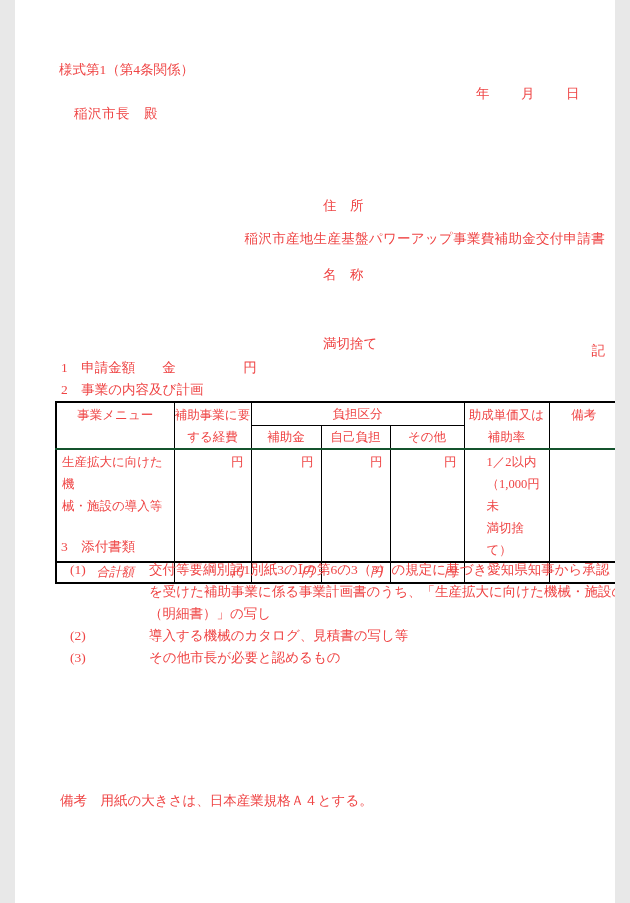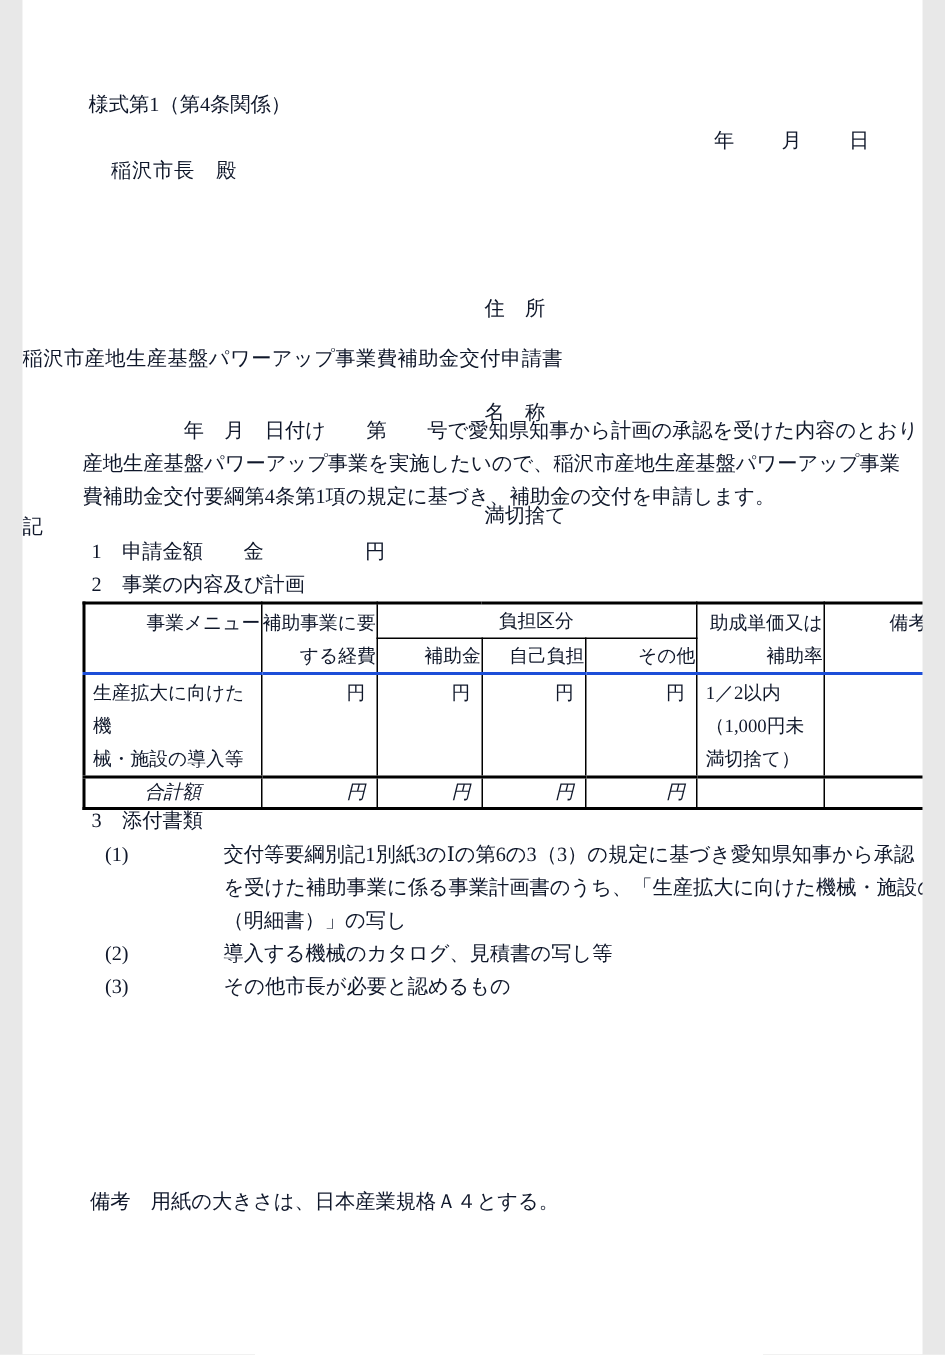--- a/index.html
+++ b/index.html
@@ -3,27 +3,27 @@
 <meta charset="utf-8">
 <style>
   html, body { margin: 0; padding: 0; background: #e8e8e8; }
   .page {
     position: relative;
     width: 600px;
     height: 903px;
     margin: 0 auto;
     background: #ffffff;
     font-family: "Liberation Serif", "DejaVu Serif", serif;
-    color: #0f172a;
+    color: #ef4444;
     font-size: 13.5px;
     overflow: hidden;
   }
   .abs { position: absolute; white-space: pre; }
   .block { position: absolute; white-space: pre; }
-  .centered { position: absolute; left: 0; width: 590px; text-align: left; white-space: pre; }
+  .centered { position: absolute; left: 0; width: 590px; text-align: right; white-space: pre; }
 
   .form-number { left: 44px; top: 61px; }
   .date-line { top: 85px; right: 34px; letter-spacing: 1.5px; }
   .addressee { left: 59px; top: 105px; letter-spacing: 0.5px; }
   .applicant { left: 308px; top: 148px; line-height: 23px; }
   .doc-title { top: 230px; letter-spacing: 0.3px; }
   .body-par { left: 40px; top: 276px; width: 560px; line-height: 22px; }
   .ki { top: 342px; }
   .sec-line1 { left: 46px; top: 359px; }
   .sec-line2 { left: 46px; top: 381px; }
@@ -50,25 +50,25 @@
     padding: 0;
     overflow: hidden;
     white-space: pre-line;
   }
   .tbl tr.hr1 { height: 22px; }
   .tbl tr.hr2 { height: 21px; }
   .tbl tr.dr  { height: 67px; }
   .tbl tr.totr { height: 21px; }
   .tbl .vtop { vertical-align: top; padding-top: 1px; }
   .tbl .hcenter { text-align: center; }
-  .tbl .thick-b { border-bottom: 2px solid #1d4ed8; text-align: right; }
+  .tbl .thick-b { border-bottom: 2px solid #14532d; }
   .tbl .thick-t { border-top: 2px solid #000; font-style: italic; }
   .tbl .yen { text-align: right; padding-right: 7px; }
   .tbl .menu-cell { text-align: left; padding-left: 5px; }
-  .tbl .unit-cell { text-align: left; padding-left: 6px; }
+  .tbl .unit-cell { text-align: left; padding-left: 22px; }
   .tbl tr.totr td { line-height: 19px; vertical-align: middle; }
 </style>
 </head>
 <body>
 
 <div class="page">
 
   <div class="abs form-number">様式第1（第4条関係）</div>
 
   <div class="abs date-line">年　　月　　日</div>
@@ -76,21 +76,20 @@
   <div class="abs addressee">稲沢市長　殿</div>
 
   <div class="block applicant">
     <div>住　所</div>
     <div>名　称</div>
     <div>満切捨て</div>
   </div>
 
   <div class="centered doc-title">稲沢市産地生産基盤パワーアップ事業費補助金交付申請書</div>
 
-  <div class="block body-par">　　　　　年　月　日付け　　第　　号で愛知県知事から計画の承認を受けた内容のとおり<br>産地生産基盤パワーアップ事業を実施したいので、稲沢市産地生産基盤パワーアップ事業<br>費補助金交付要綱第4条第1項の規定に基づき、補助金の交付を申請します。</div>
 
   <div class="centered ki">記</div>
 
   <div class="abs sec-line1">1　申請金額　　金　　　　　円</div>
   <div class="abs sec-line2">2　事業の内容及び計画</div>
 
   <table class="tbl">
     <colgroup>
       <col style="width:118px">
         <col style="width:77px">

